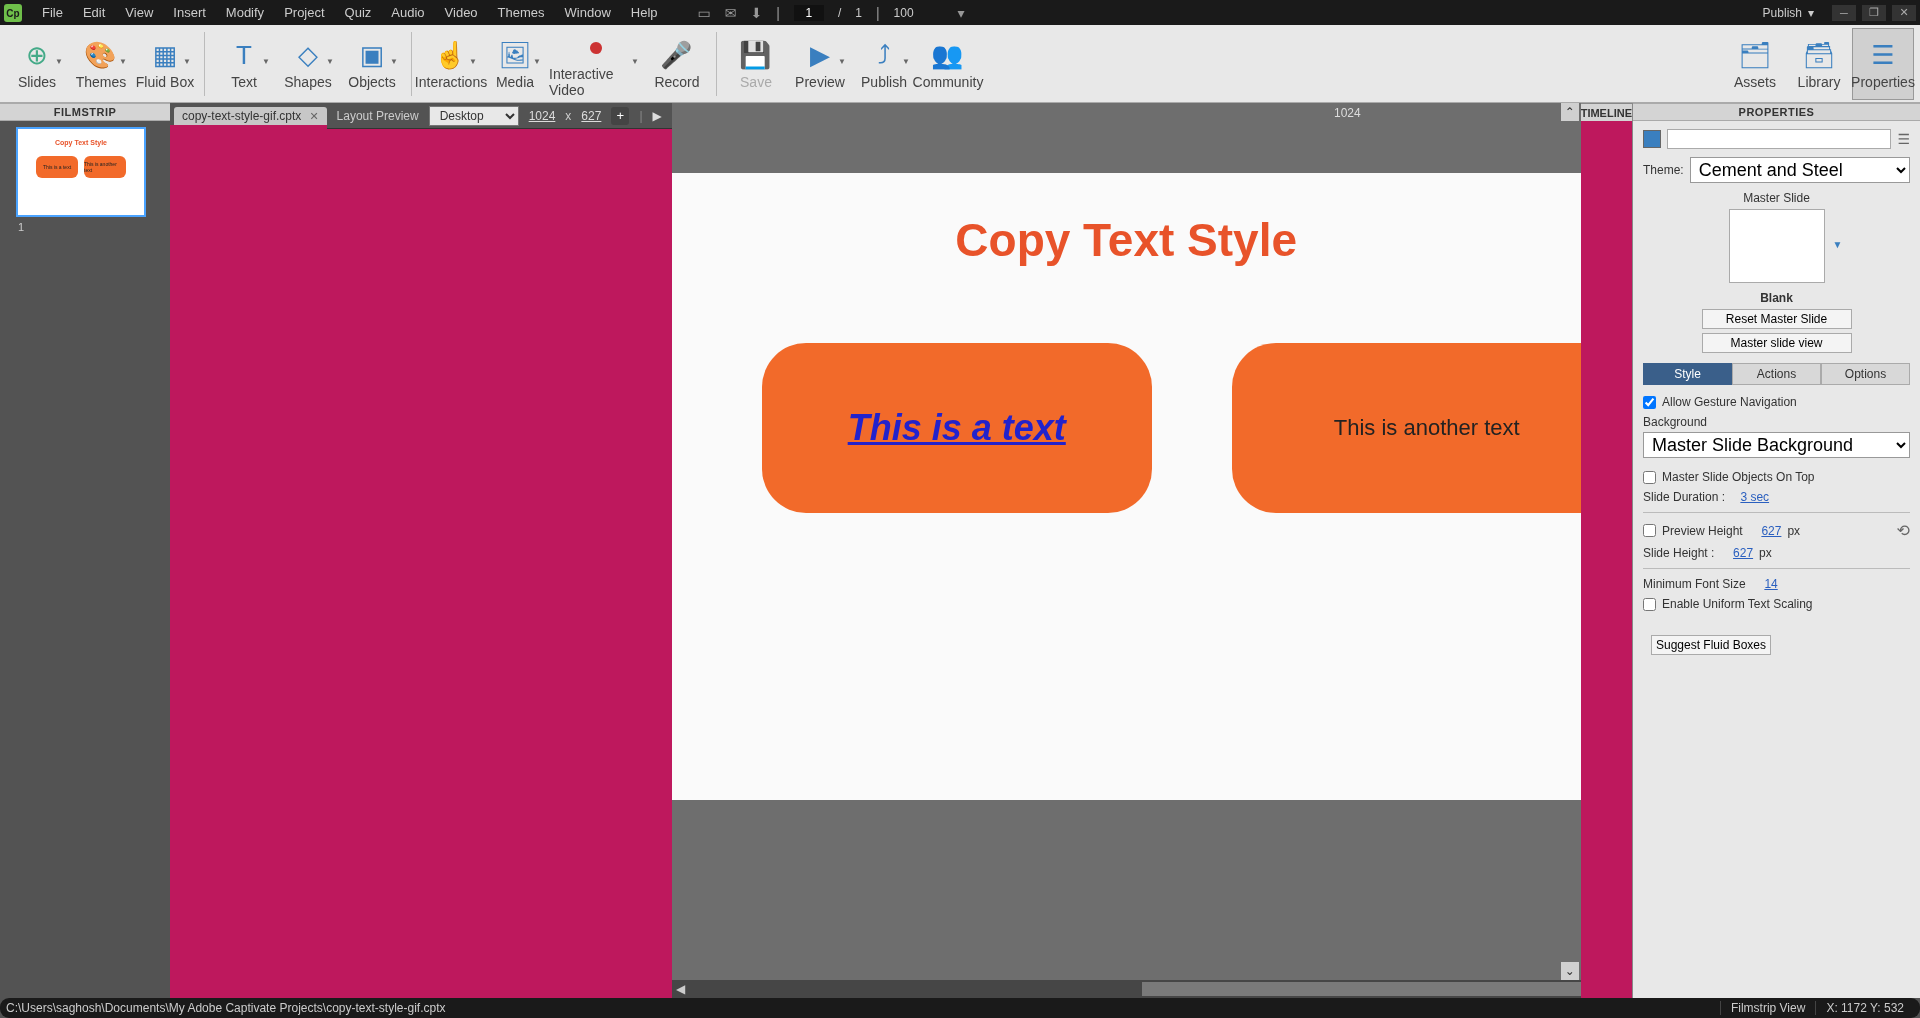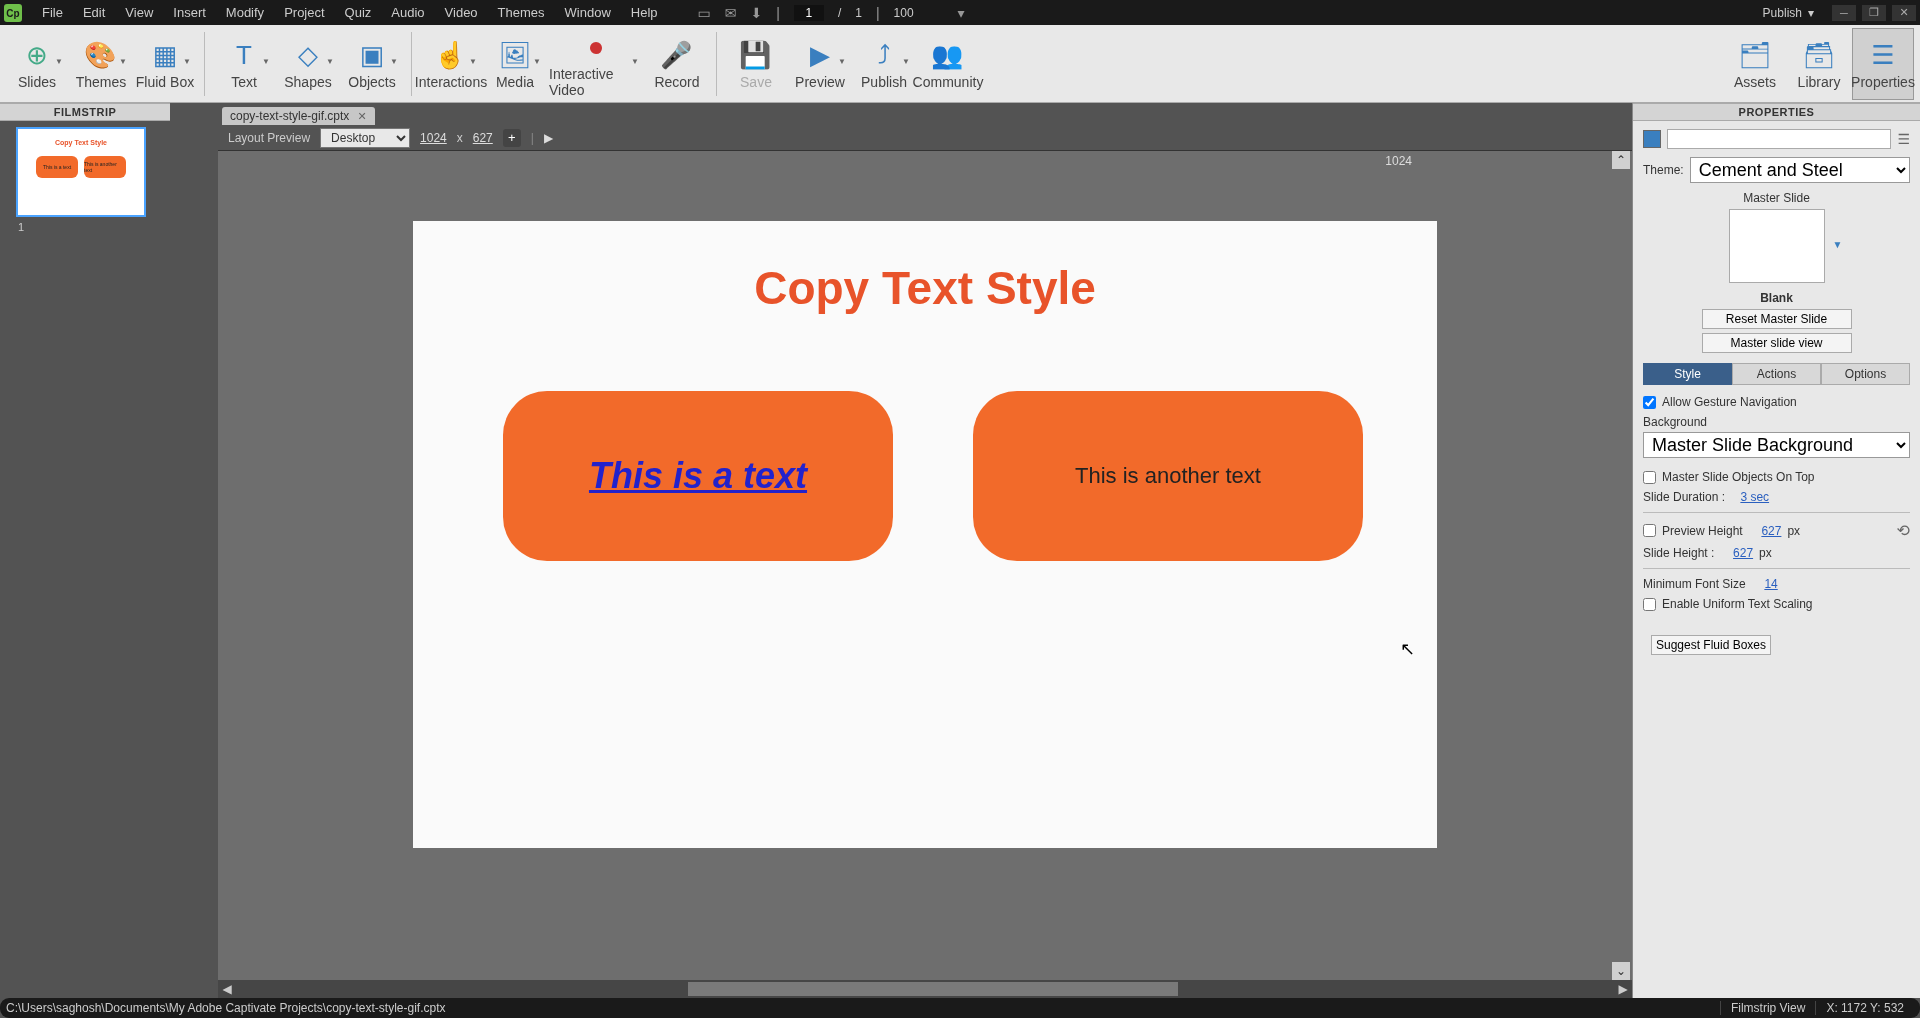--- a/index.html
+++ b/index.html
@@ -39,21 +39,21 @@
 
 .filmstrip-col { width: 170px; background: #535353; display: flex; flex-direction: column; }
 .filmstrip-body { flex: 1; padding: 6px; }
 .thumb { width: 130px; height: 90px; background: #fff; border: 2px solid #4aa3ff; margin-left: 10px; position: relative; display:flex; flex-direction:column; align-items:center; justify-content:flex-start; padding-top:10px; }
 .thumb-title { font-size: 7px; color: #e8532a; font-weight:bold; }
 .thumb-row { display:flex; gap:6px; margin-top:10px; }
 .thumb-box { width:42px; height:22px; background:#f26a2a; border-radius:6px; display:flex; align-items:center; justify-content:center; font-size:5px; color:#222; }
 .thumb-index { color: #ccc; font-size: 11px; margin: 4px 0 0 12px; }
 
 
-.stage-col { flex: 1; display: flex; flex-direction: column; background:#be185d;margin-left:48px; }
+.stage-col { flex: 1; display: flex; background:#be185d; }
 .tab-bar { height: 22px; background: #535353; display: flex; align-items:flex-end; }
 .doc-tab { background: #c7c7c7; padding: 2px 8px; font-size: 12px; color: #333; border-top-left-radius:3px; border-top-right-radius:3px; margin-left:4px; display:flex; align-items:center; gap:8px; }
 .doc-tab .close { font-size:11px; color:#666; }
 .stage-toolbar { height: 26px; background: #535353; display: flex; align-items: center; gap: 10px; padding: 0 10px; color: #ccc; font-size: 12px; border-bottom:1px solid #333; }
 .layout-select { background: #e8e8e8; color: #333; font-size: 12px; padding: 1px 6px; width: 90px; }
 .stage-dim { color: #ddd; text-decoration: underline; font-size:12px; }
 .zoom-plus { background:#444; color:#fff; width:18px; height:18px; display:inline-flex; align-items:center; justify-content:center; border-radius:3px; font-size:13px; }
 .stage-viewport { flex: 1; background: #6e6e6e; position: relative; overflow: hidden; display:flex; justify-content:center; padding-top:70px; }
 .ruler-mark { position:absolute; top:3px; right:220px; color:#ddd; font-size:12px; }
 .canvas { width: 1024px; height: 627px; background: #fafafa; position:relative; }
@@ -276,20 +276,21 @@
         </div>
       </div>
       <span class="cursor">↖</span>
       <div class="scroll-v-down">⌄</div>
       <div class="scroll-h">
         <div class="scroll-arrow">◀</div>
         <div class="scroll-h-thumb"></div>
         <div class="scroll-arrow" style="margin-left:auto">▶</div>
       </div>
     </div>
+    <div class="timeline-bar">TIMELINE</div>
   </div>
 
   <div class="props-col">
     <div class="panel-header">PROPERTIES</div>
     <div class="props-body">
       <div class="props-row">
         <span class="color-swatch"></span>
         <input class="name-field" style="">
         <span class="list-icon">☰</span>
       </div>

